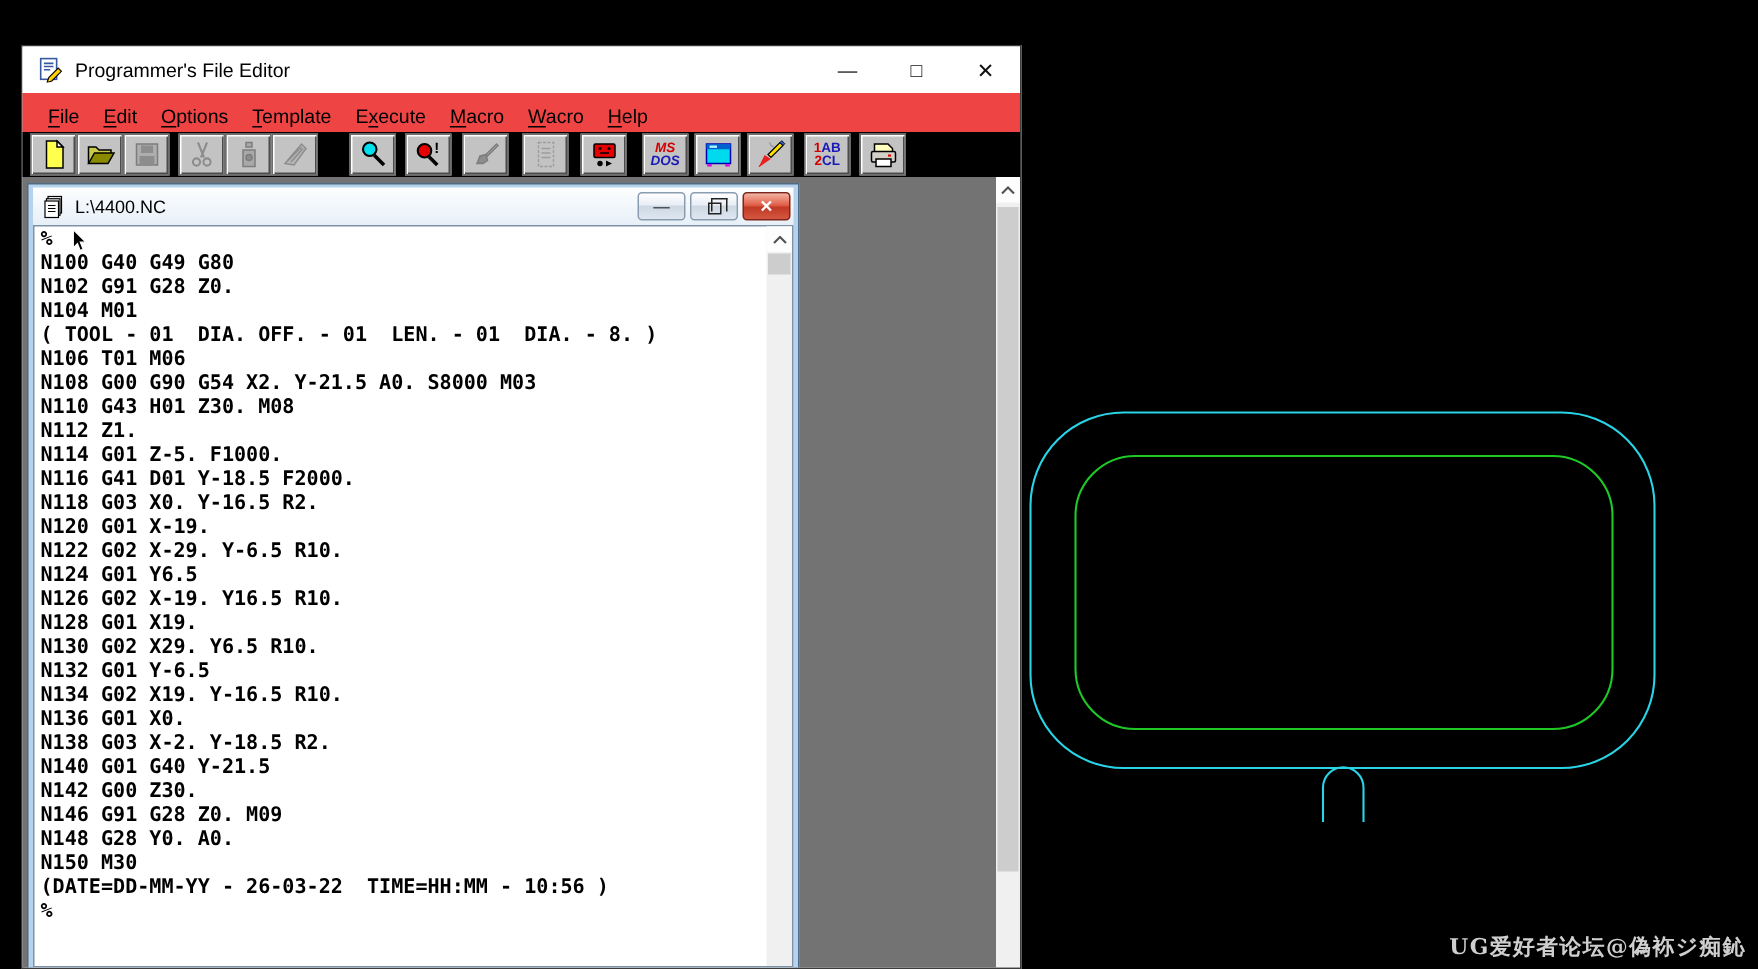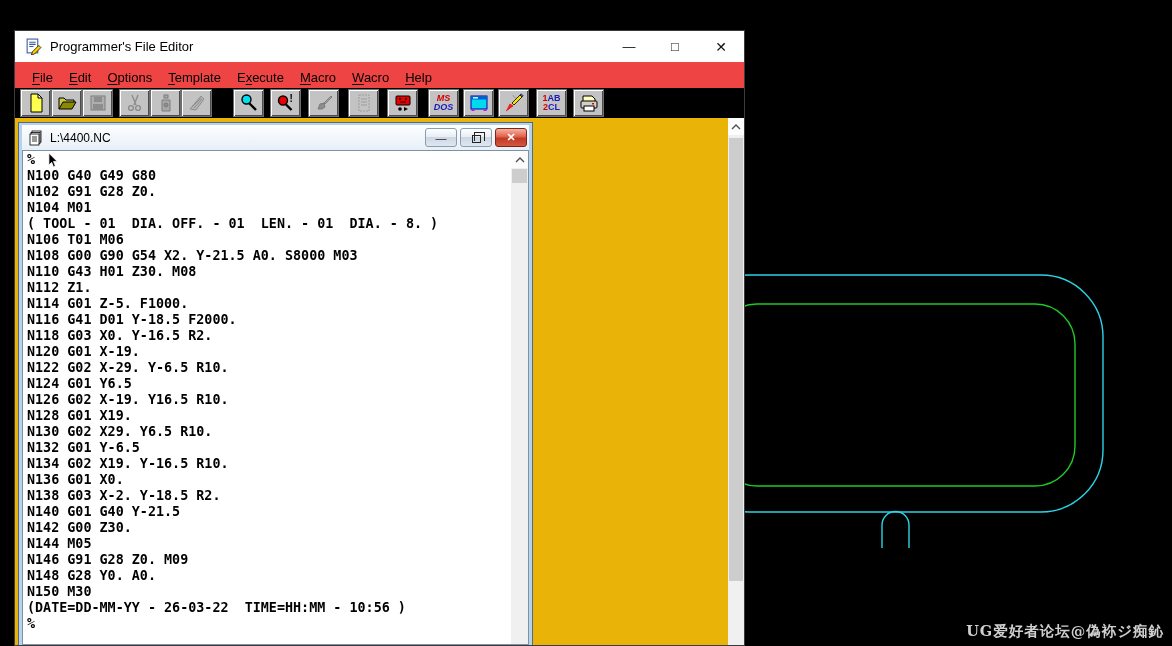--- a/index.html
+++ b/index.html
@@ -5,21 +5,21 @@
   * { box-sizing: border-box; margin: 0; padding: 0; }
   html,body { width:1172px; height:646px; overflow:hidden; }
   body { background:#000; font-family:"Liberation Sans", sans-serif; position:relative; }
 
   
   .plot-svg { position:absolute; left:657px; top:0; }
   .watermark { position:absolute; right:8px; bottom:5px; color:#cfcfcf;
     font-family:"DejaVu Serif", serif; font-size:14.5px; letter-spacing:1px;font-weight:bold; }
 
   
-  .pfe-window { position:absolute; left:14px; top:30px; width:731px; height:616px;
+  .pfe-window { position:absolute; left:14px; top:30px; width:667px; height:616px;
     background:#fff; border:1px solid #3c3c3c; display:flex; flex-direction:column; }
 
   .titlebar { height:31px; background:#fff; display:flex; align-items:center; flex:0 0 31px; }
   .app-icon { margin:0 8px 0 10px; display:flex; }
   .title-text { font-size:13px; color:#000; flex:1; }
   .win-controls { display:flex; height:100%; }
   .wc { width:46px; height:100%; display:flex; align-items:center; justify-content:center;
         font-size:13px; color:#111; cursor:default; }
   .wc.close { font-size:14px; }
 
@@ -33,21 +33,21 @@
     box-shadow: inset 1px 1px 0 #ffffff, inset -1px -1px 0 #4c4c4c;
     display:flex; align-items:center; justify-content:center; padding:0; cursor:default; }
   .tb svg { display:block; }
   .ic-txt { display:flex; flex-direction:column; line-height:9px; font-size:9px;
     font-weight:bold; font-family:"Liberation Sans",sans-serif; text-align:center; }
   .ic-txt .red{ color:#d40000; } .ic-txt .blue{ color:#1a1ab8; }
   .ic-txt.msdos span:first-child{ color:#d40000; font-style:italic; }
   .ic-txt.msdos span:last-child{ color:#1a1ab8; font-style:italic; }
 
   
-  .mdi { flex:1; background:#eab308; position:relative; overflow:hidden; }
+  .mdi { flex:1; background:#737373; position:relative; overflow:hidden; }
 
   
   .doc-window { position:absolute; left:3px; top:4px; width:515px; bottom:-4px;
     background:#b7d3ec; border:1px solid #4f6b88; padding:2px 3px 3px 3px;
     display:flex; flex-direction:column; }
   .doc-titlebar { height:25px; background:linear-gradient(#fdfeff,#e7eff7);
     display:flex; align-items:center; padding:0 2px 0 6px; flex:0 0 25px; }
   .doc-icon { margin-right:6px; display:flex; }
   .doc-title { font-size:12px; color:#000; flex:1; }
   .db { width:32px; height:19px; border-radius:3px; display:flex; align-items:center;
@@ -294,21 +294,20 @@
             <div class="code-line">N124 G01 Y6.5</div>
             <div class="code-line">N126 G02 X-19. Y16.5 R10.</div>
             <div class="code-line">N128 G01 X19.</div>
             <div class="code-line">N130 G02 X29. Y6.5 R10.</div>
             <div class="code-line">N132 G01 Y-6.5</div>
             <div class="code-line">N134 G02 X19. Y-16.5 R10.</div>
             <div class="code-line">N136 G01 X0.</div>
             <div class="code-line">N138 G03 X-2. Y-18.5 R2.</div>
             <div class="code-line">N140 G01 G40 Y-21.5</div>
             <div class="code-line">N142 G00 Z30.</div>
-            <div class="code-line">N144 M05</div>
             <div class="code-line">N146 G91 G28 Z0. M09</div>
             <div class="code-line">N148 G28 Y0. A0.</div>
             <div class="code-line">N150 M30</div>
             <div class="code-line">(DATE=DD-MM-YY - 26-03-22  TIME=HH:MM - 10:56 )</div>
             <div class="code-line">%</div>
           </div>
         <svg class="mouse-cursor" width="11" height="17" viewBox="0 0 12 18">
             <path d="M1 1v13l3-3 2 5 2-1-2-5h4z" fill="#000" stroke="#fff" stroke-width="0.8"></path>
           </svg>
         <div class="vscroll doc-vscroll">

